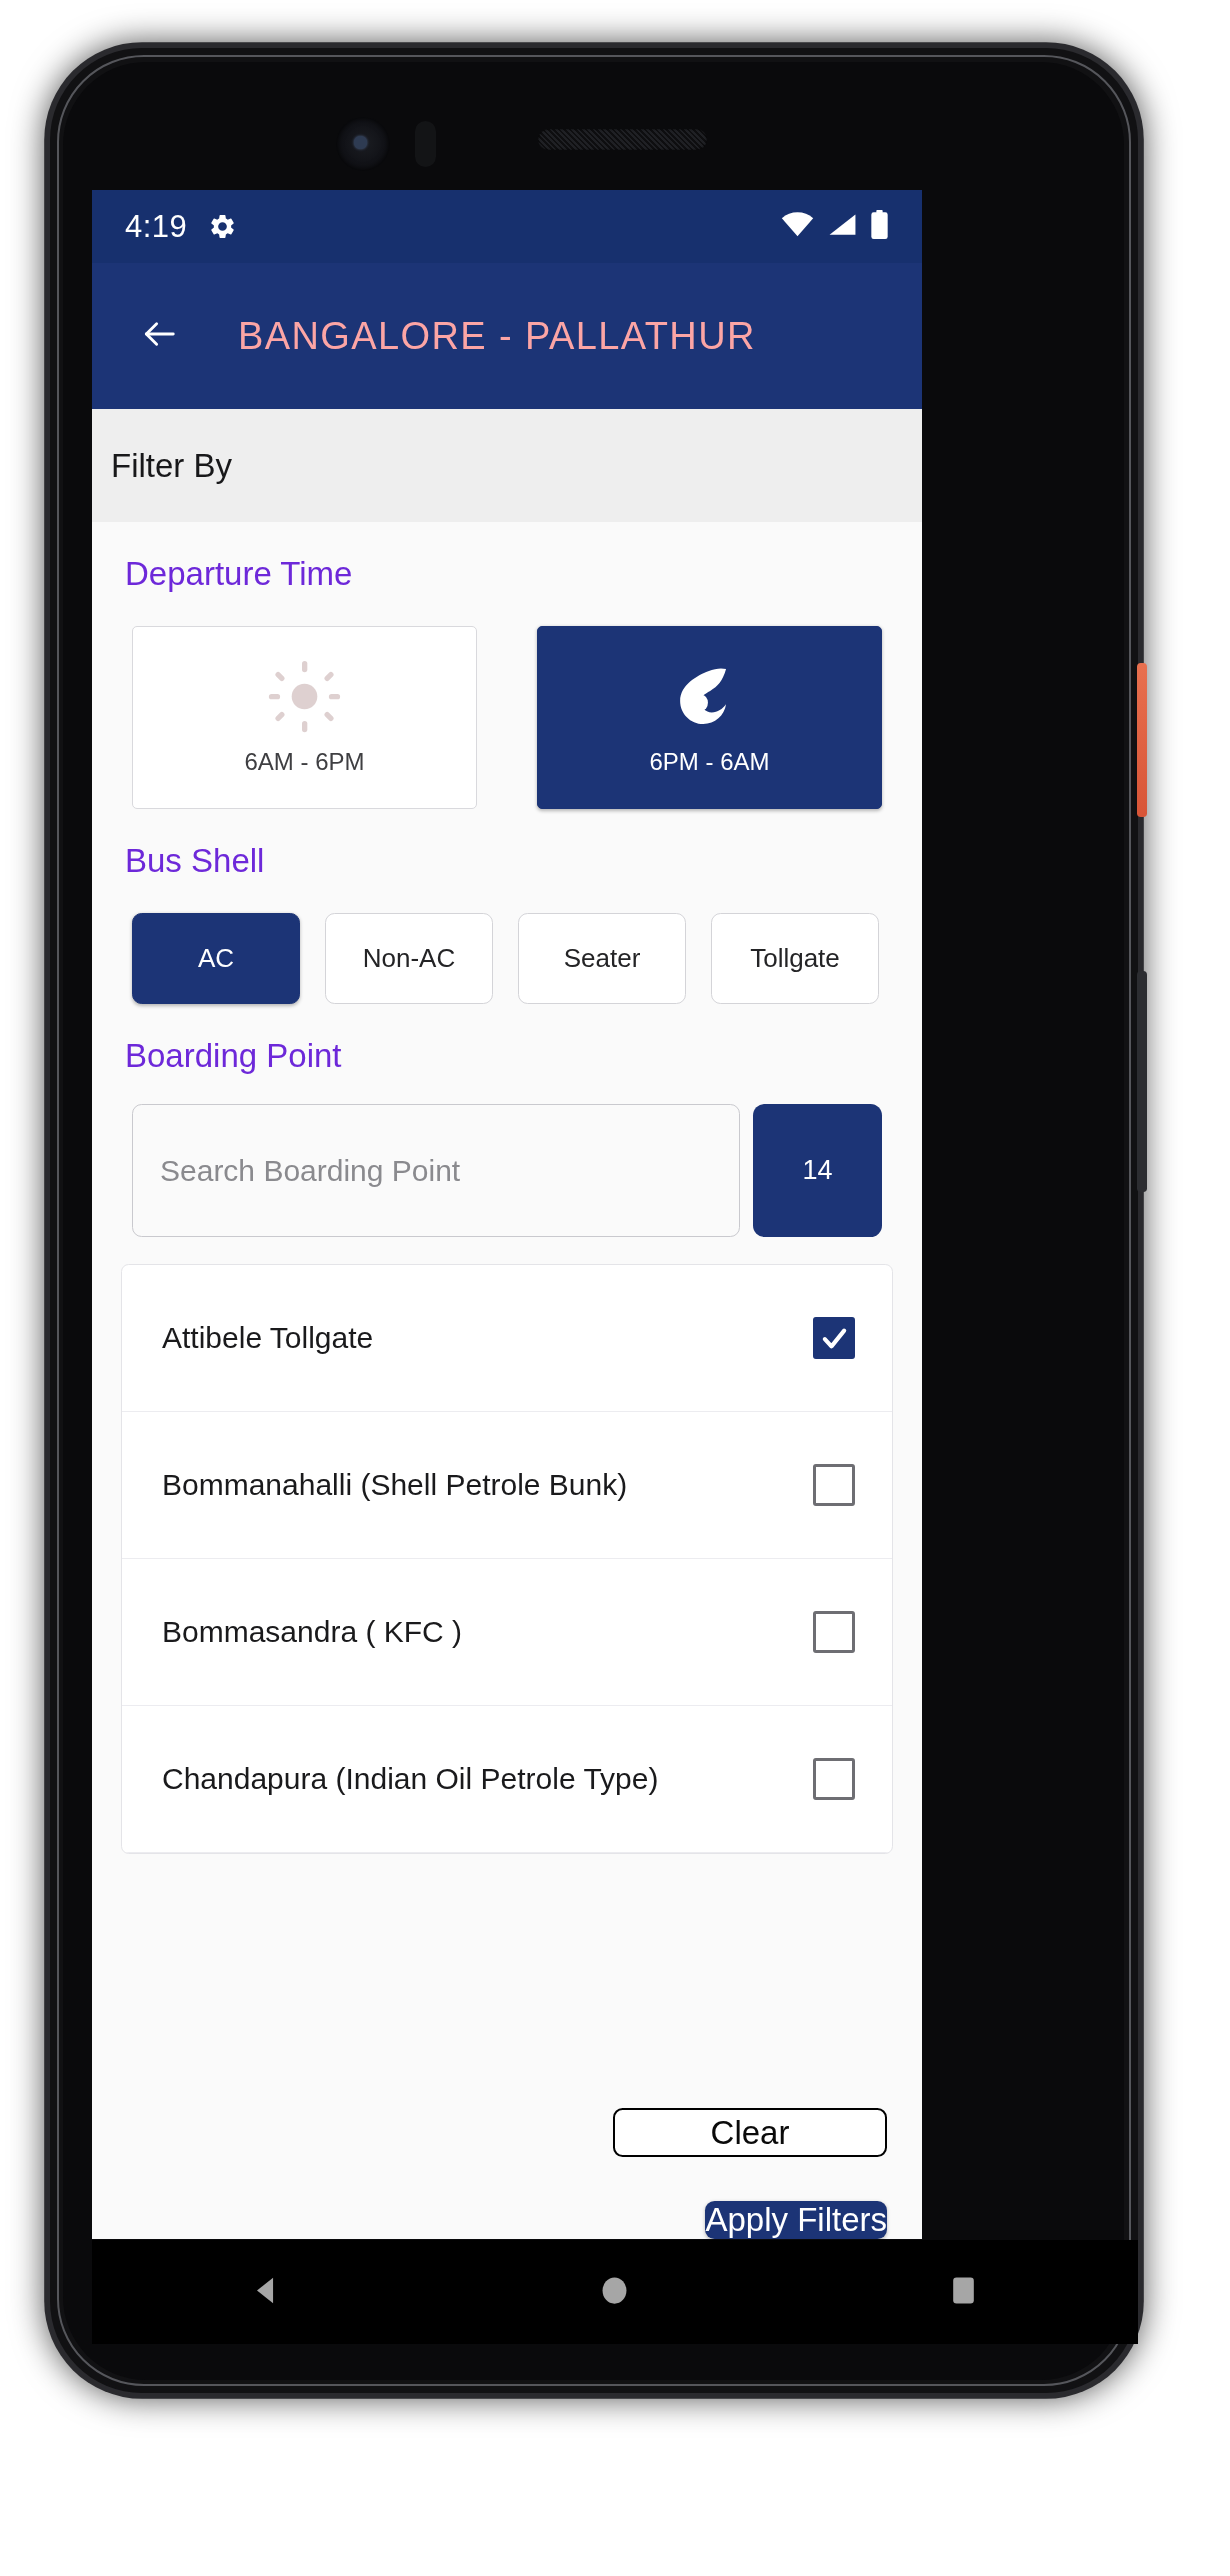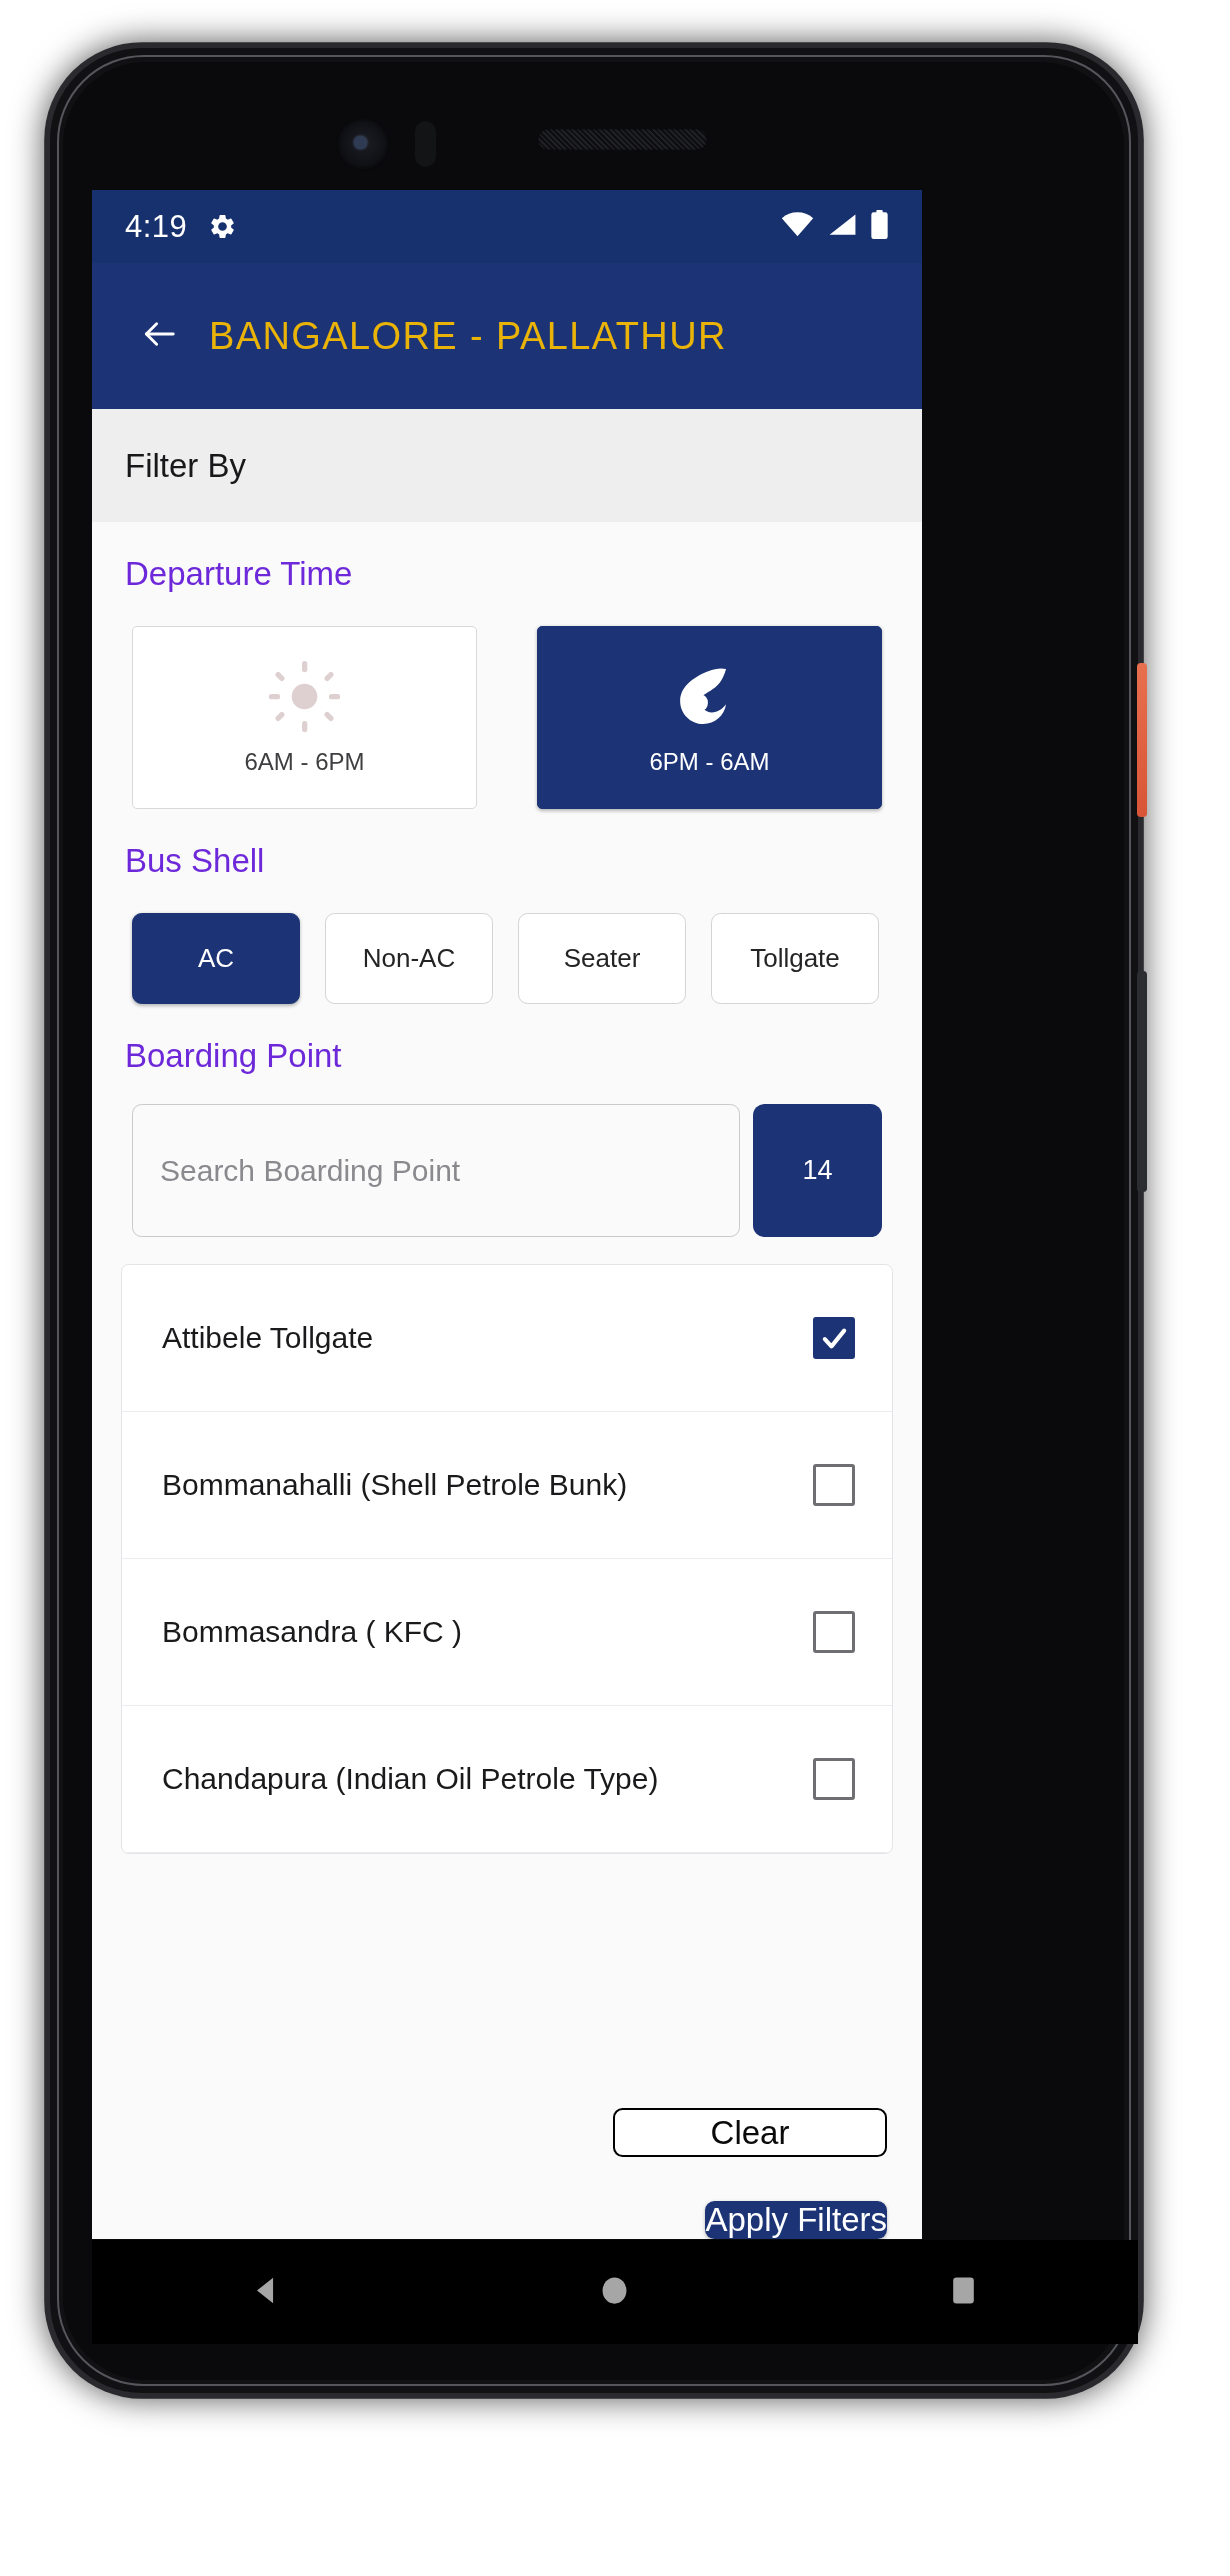--- a/index.html
+++ b/index.html
@@ -108,33 +108,33 @@
     background: #1c3476;
     display: flex; align-items: center;
     padding-left: 33px;
   }
   .back-btn {
     width: 67px; height: 67px;
     display: flex; align-items: center; justify-content: center;
     cursor: pointer;
   }
   .appbar-title {
-    margin-left: 17px;
-    color: #eab308;
+    margin-left: 46px;
+    color: #fca5a5;
     font-size: 38px;
     letter-spacing: 1.4px;
     font-weight: 400;
   }
 
   
   .filter-head {
     height: 113px;
     background: #eeeeee;
     display: flex; align-items: center;
-    padding-left: 33px;
+    padding-left: 19px;
     font-size: 33px;
     color: #18181a;
   }
 
   
   .body-area { background: #fafafa; }
   .sec-title {
     padding: 33px 0 0 33px;
     font-size: 33px;
     color: #6d28d9;

